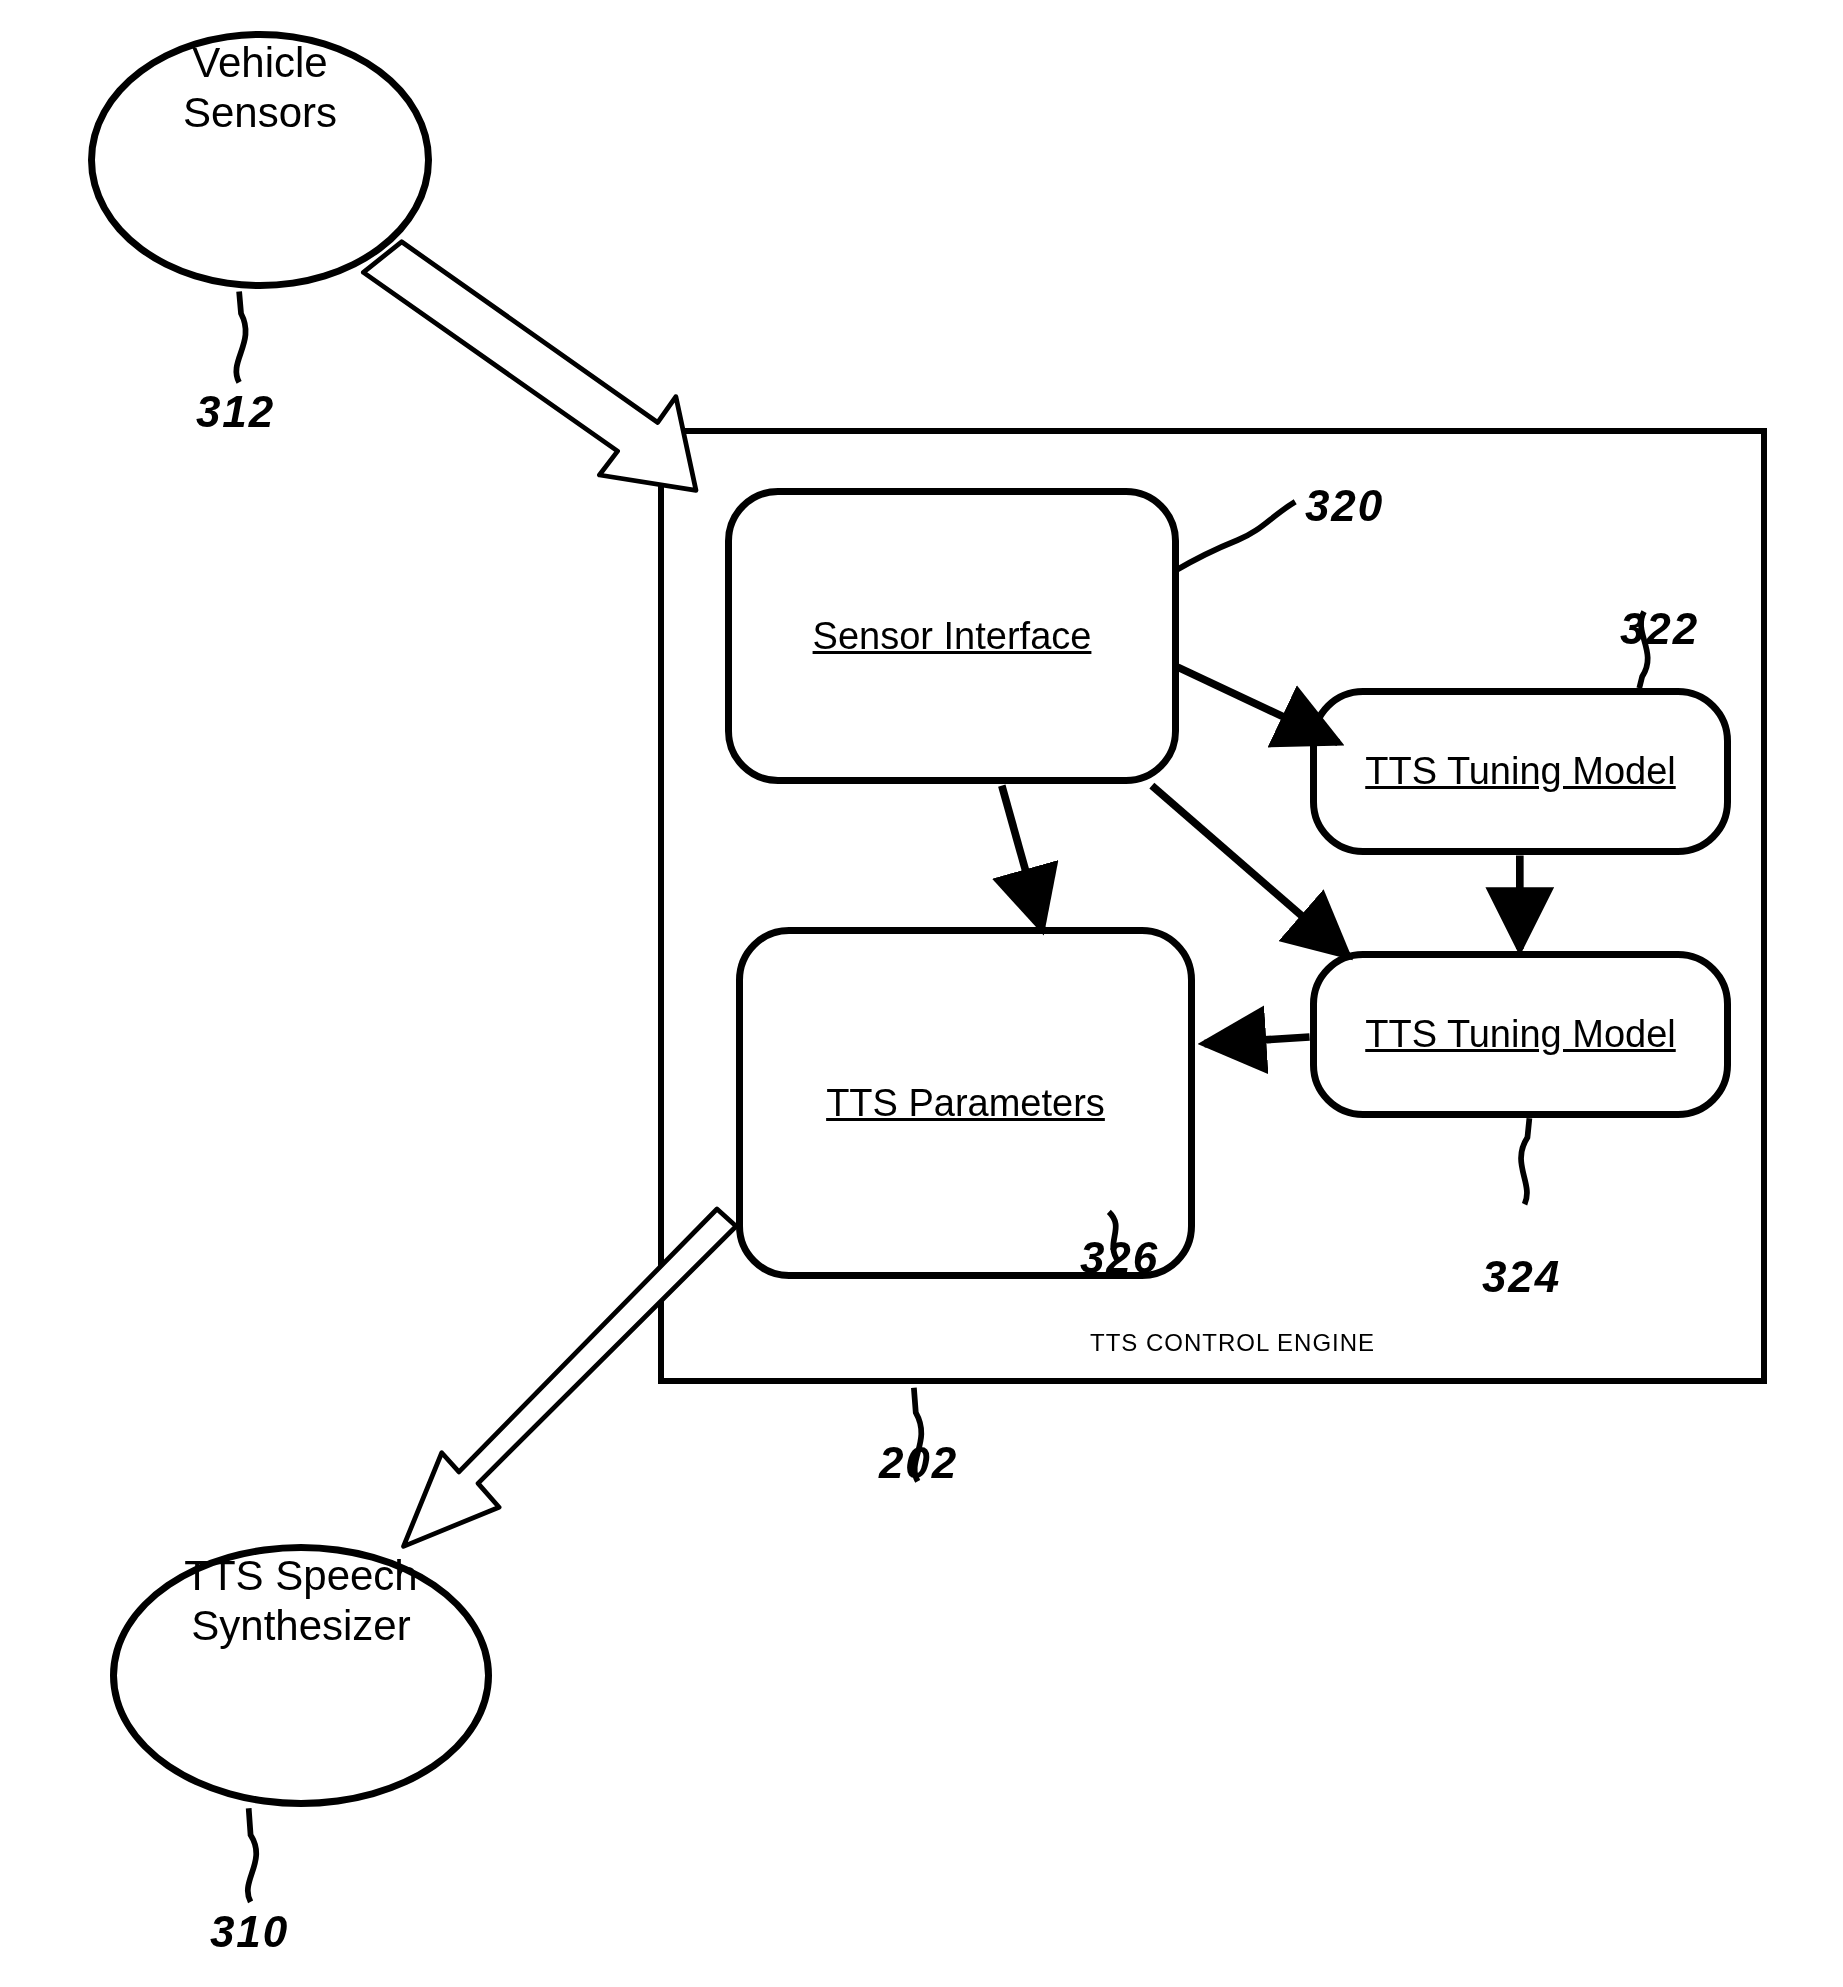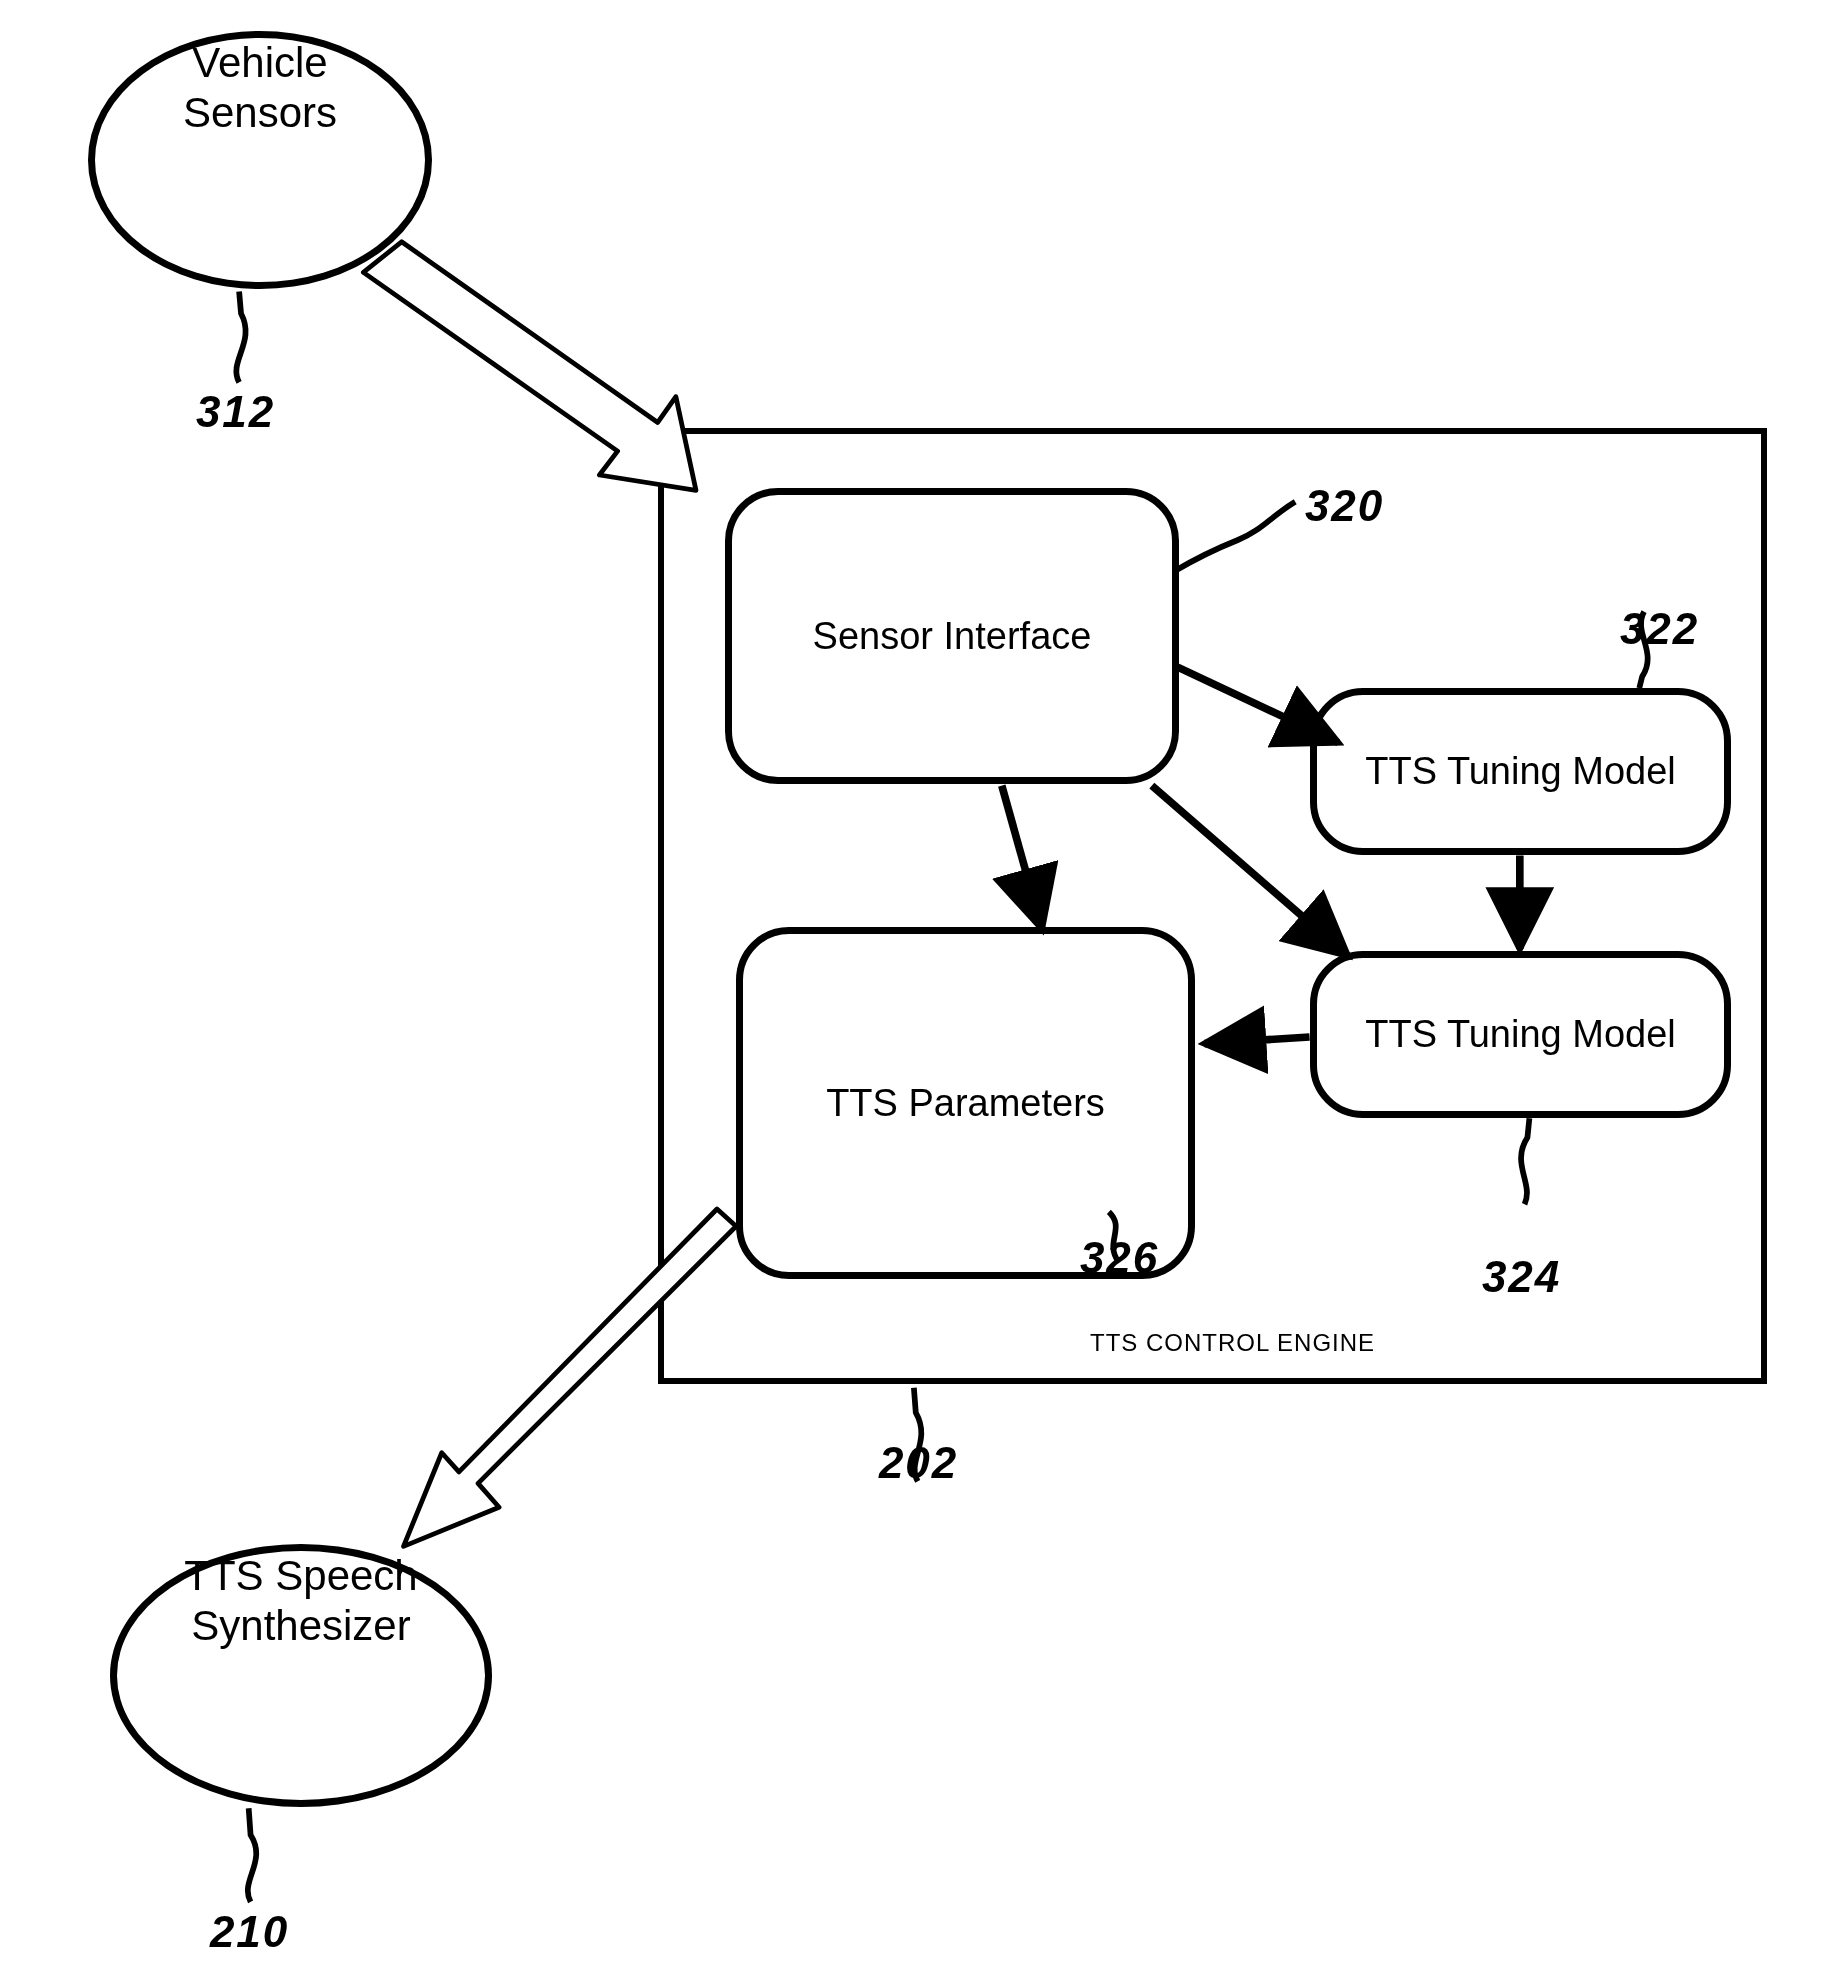--- a/index.html
+++ b/index.html
@@ -46,20 +46,21 @@
   .rbox {
     position: absolute;
     border: 7.6px solid #000;
     border-radius: 53px;
     box-sizing: border-box;
     display: flex;
     align-items: center;
     justify-content: center;
     text-align: center;
     background: #fff;
+    text-decoration: underline;
   }
   .rbox span {
     font-size: 38px;
   }
   
   .ref {
     position: absolute;
     font-size: 44px;
     font-style: italic;
     font-weight: bold;
@@ -105,21 +106,21 @@
   <div class="ellipse" style="left:110px; top:1544px; width:382px; height:263px;">
     <span>TTS Speech<br>Synthesizer</span>
   </div>
 
   <div class="ref" style="left:196px; top:387px;">312</div>
   <div class="ref" style="left:1305px; top:481px;">320</div>
   <div class="ref" style="left:1620px; top:564px;margin-top:40px;">322</div>
   <div class="ref" style="left:1482px; top:1252px;">324</div>
   <div class="ref" style="left:1080px; top:1233px;">326</div>
   <div class="ref" style="left:879px; top:1438px;">202</div>
-  <div class="ref" style="left:210px; top:1907px;">210</div>
+  <div class="ref" style="left:210px; top:1907px;">310</div>
 
   <svg class="overlay" viewBox="0 0 1929 2079">
     <defs>
 
       <marker id="arrow-solid" viewBox="0 0 10 10" refX="9" refY="5" markerWidth="9" markerHeight="9" orient="auto-start-reverse">
         <path d="M0,0 L10,5 L0,10 z" fill="#000"></path>
       </marker>
     </defs>
 
     <g fill="#fff" stroke="#000" stroke-width="5" stroke-linejoin="round">

